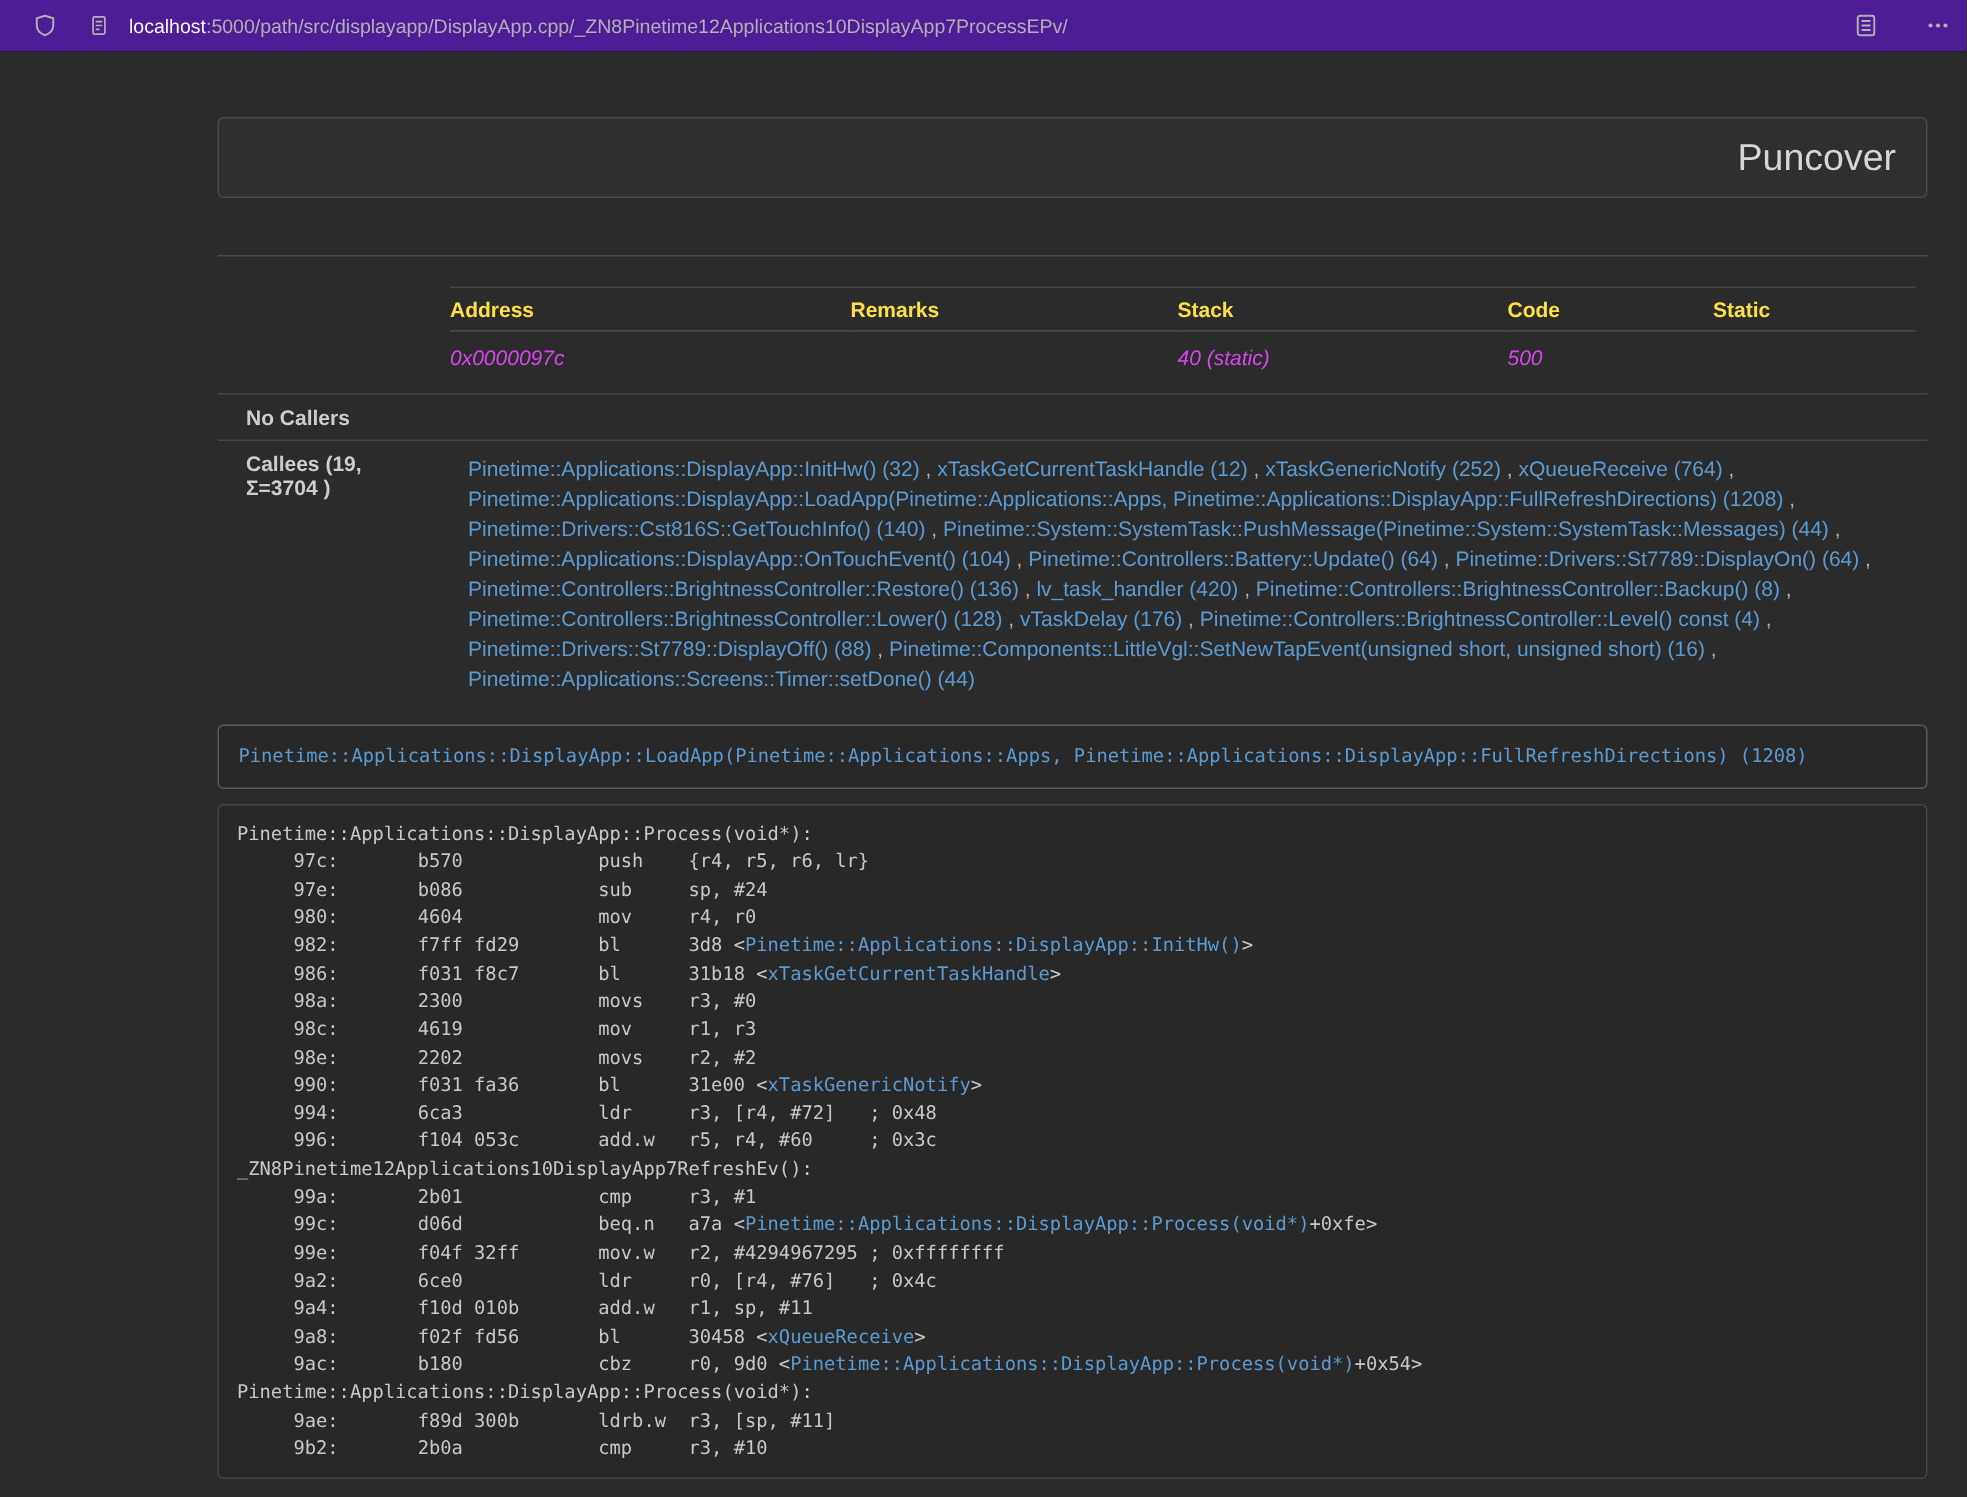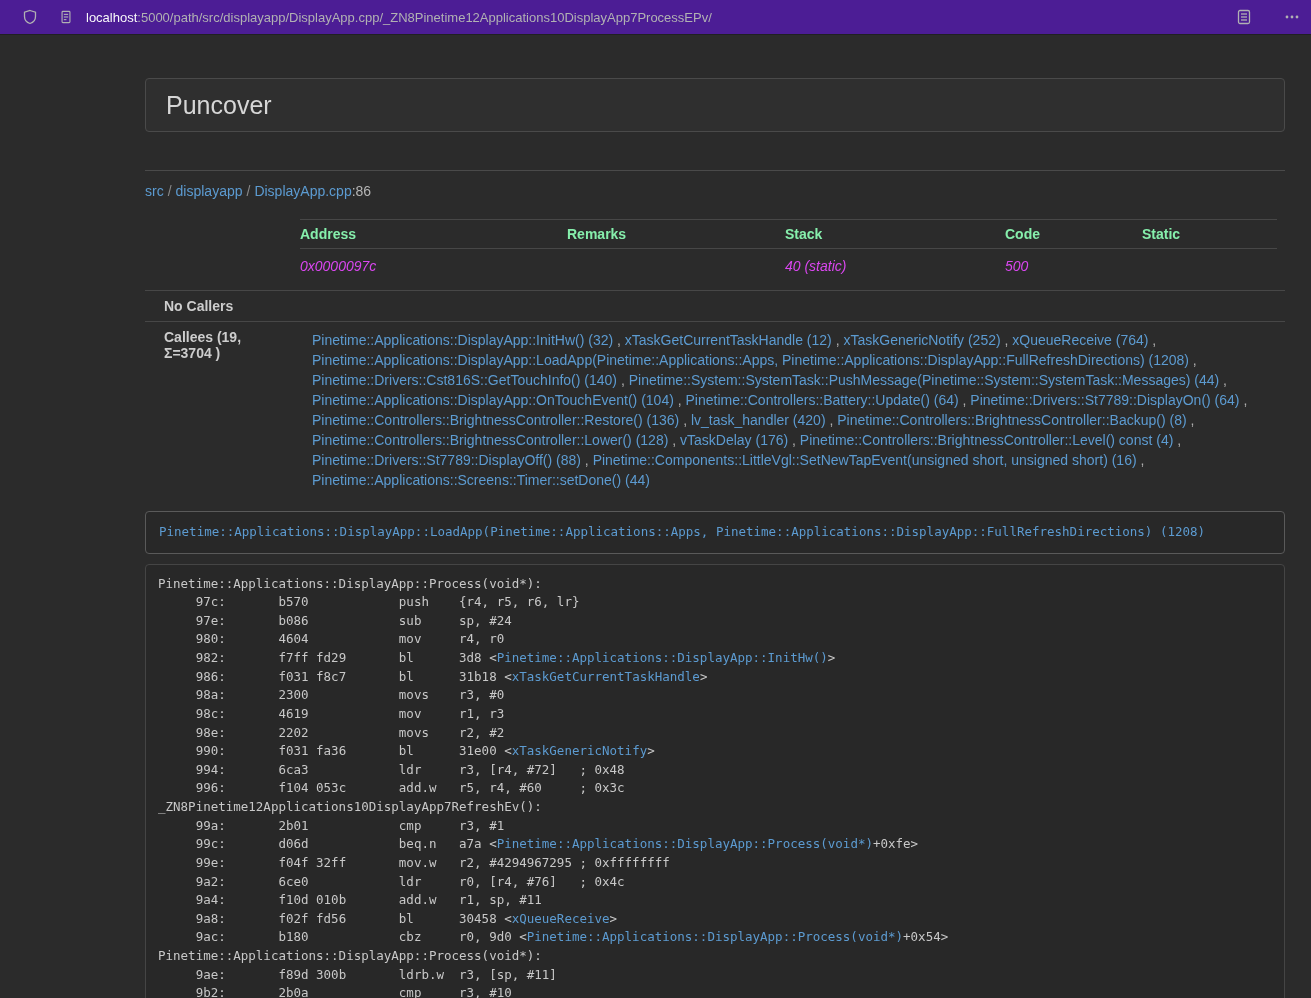--- a/index.html
+++ b/index.html
@@ -17,21 +17,21 @@
   .url-text { margin-left:8px; font-size:13px; color:#b1b1b3; white-space:nowrap;
               overflow:hidden; flex:1 1 auto; }
   .url-host { color:#f9f9fa; }
   .i-reader { margin-right:24px; }
   .i-dots   { margin-right:7px; }
 
   
   .content { width:1140px; margin:43px 0 0 145px; }
 
   .brand-panel { border:1px solid #4a4a4a; border-radius:4px; background:#2f2f2f;
-                 padding:13px 20px; }
+                 padding:13px 20px;text-align:right; }
   .brand-panel h1 { font-size:25px; line-height:1.05; font-weight:400; color:#d6d6d6; }
 
   hr.divider { border:none; border-top:1px solid #4a4a4a; margin:38px 0 13px 0; }
 
   .breadcrumb { font-size:14px; line-height:15px; color:#9a9a9a; }
   .bsep { margin:0 4px; color:#8a8a8a; }
   .lineno { color:#b5b5b5; }
 
   a.lnk { color:#5c9bd1; text-decoration:none; cursor:pointer; }
 
@@ -43,21 +43,21 @@
   tr.bt > th, tr.bt > td { border-top:1px solid #474747; }
   tr.nb > th, tr.nb > td { border-top:none; padding:0; }
 
   .func-cell { display:flex; align-items:center; gap:6px; }
   .func-icon { width:15px; height:15px; border-radius:3px; background:#3b78b8;
                color:#fff; font:italic bold 11px/15px "DejaVu Serif", serif;
                text-align:center; flex:0 0 auto; }
 
   
   table.stats { width:100%; border-collapse:collapse; font-size:14px; }
-  table.stats thead th { text-align:left; font-weight:bold; color:#86efac;
+  table.stats thead th { text-align:left; font-weight:bold; color:#fde047;
         padding:6px 8px 6px 0; border-top:1px solid #474747; border-bottom:1px solid #474747; }
   table.stats tbody td { padding:9px 8px 9px 0; color:#d946ef;font-style:italic; }
   .c-address { width:267px; } .c-remarks { width:218px; } .c-stack { width:220px;margin-left:24px; }
   .c-code { width:137px; } .c-static { width:auto; }
 
   .callees-cell { padding:8px 8px 9px 20px !important; line-height:20px; }
   .callee-sep { color:#b0b0b0; }
 
   
   .hibox { margin-top:12px; border:1px solid #5a5a5a; border-radius:4px; background:#282828;
@@ -105,23 +105,20 @@
 </div>
 
 <div class="content">
 
   <div class="brand-panel">
     <h1>Puncover</h1>
   </div>
 
   <hr class="divider">
 
-  <div class="breadcrumb">
-    <a class="lnk">src</a><span class="bsep">/</span><a class="lnk">displayapp</a><span class="bsep">/</span><a class="lnk">DisplayApp.cpp</a><span class="lineno">:86</span>
-  </div>
 
   <table class="symtable">
     <tbody>
       <tr class="nb">
         <th></th>
         <td>
           <table class="stats">
             <thead>
               <tr>
                 <th class="c-address">Address</th>

